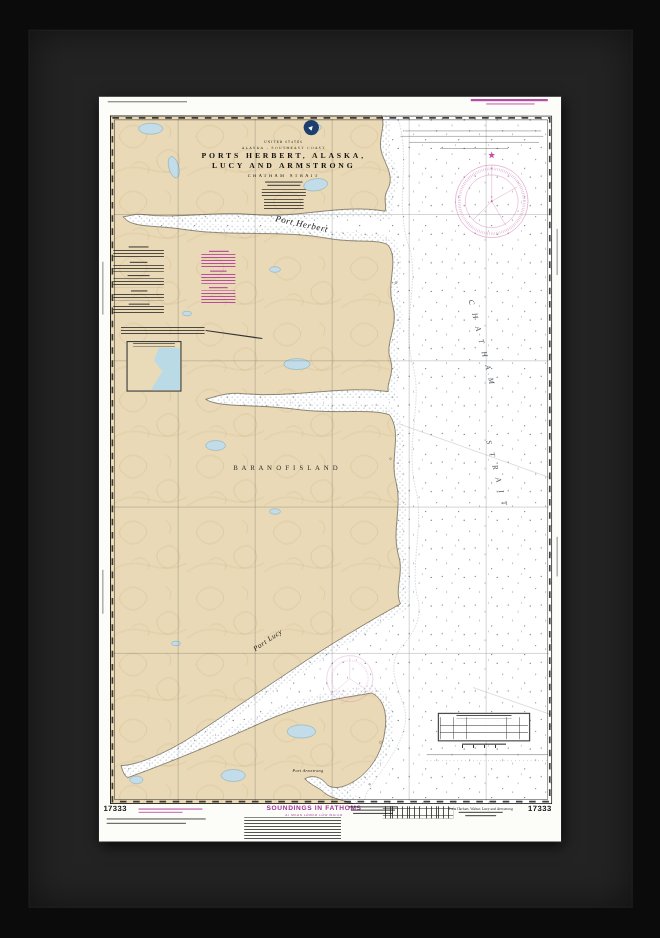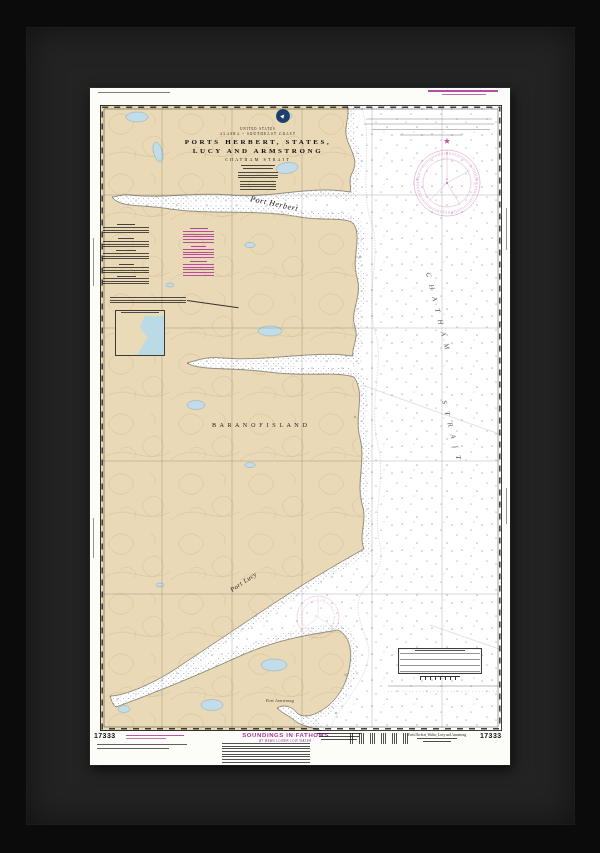--- a/index.html
+++ b/index.html
@@ -182,21 +182,21 @@
       <div class="abs vbar" style="left:2.5px;top:430px;height:40px;"></div>
       <div class="abs vbar" style="left:415.5px;top:120px;height:42px;"></div>
       <div class="abs vbar" style="left:415.5px;top:400px;height:36px;"></div>
 
       <div class="abs noaa">
           <span class="bird"></span>
         </div>
       <div class="abs title-wrap">
         <div class="t-country">UNITED STATES</div>
         <div class="t-region">ALASKA - SOUTHEAST COAST</div>
-        <div class="t-main">PORTS  HERBERT,  STATES,</div>
+        <div class="t-main">PORTS  HERBERT,  ALASKA,</div>
         <div class="t-main" style="margin-top:0">LUCY  AND  ARMSTRONG</div>
         <div class="t-sub">CHATHAM  STRAIT</div>
         <div class="fl" style="width:34px;margin-top:3px;"></div>
         <div class="fl" style="width:30px;"></div>
         <div class="fp" style="width:40px;height:7px;margin:2.5px auto 0;"></div>
         <div class="fp" style="width:36px;height:9px;margin:2.5px auto 0;"></div>
       </div>
 
       <div class="abs" style="left:13px;top:136px;width:46px;">
         <div class="fl" style="width:18px;"></div>

